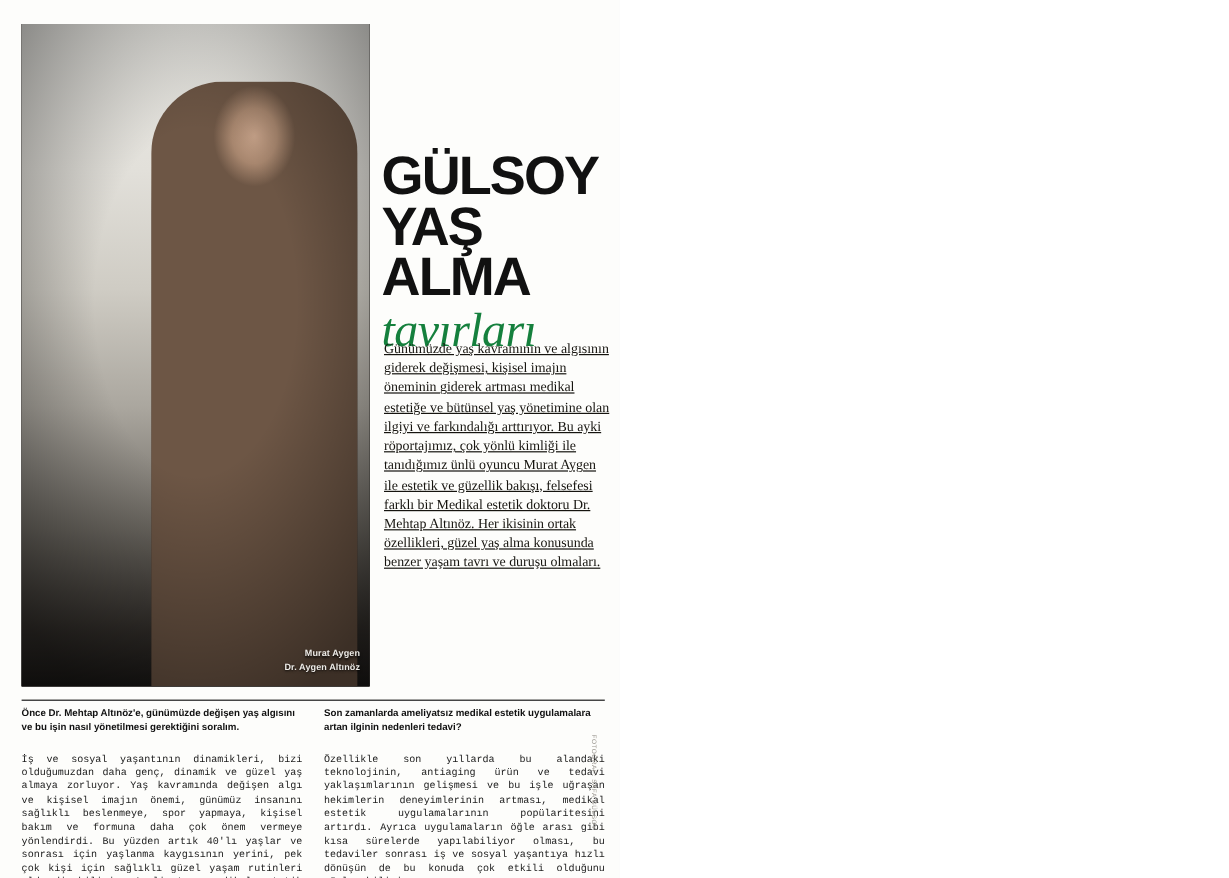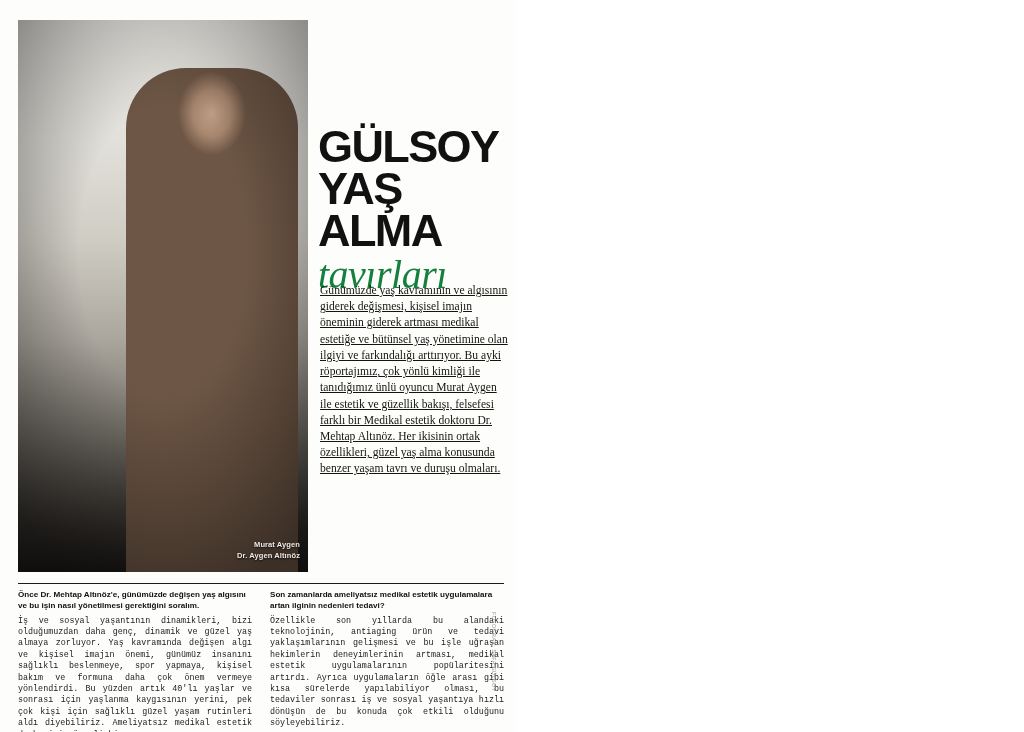--- a/index.html
+++ b/index.html
@@ -74,21 +74,21 @@
     font-size: 11.6px; line-height: 1.40; color: #16140f; text-decoration: underline;
   }
 
   
   .rule-left { position: absolute; left: 18px; top: 583px; width: 486px; height: 1px; background: #1a1a1a; }
   .cols-left { position: absolute; left: 18px; top: 590px; width: 486px; display: flex; gap: 18px; }
   .col { width: 234px; }
   .q {
     font-family: "Liberation Sans", sans-serif;
     font-weight: 700; font-size: 8.1px; line-height: 1.33; color: #111;
-    margin-bottom: 4px;
+    margin-bottom: 16px;
   }
   .a {
     font-family: Liberation Mono, monospace;
     font-size: 8.4px; line-height: 1.36; color: #1b1b1b;
     text-align: justify; text-justify: inter-word;
   }
 
   .vcredit {
     position: absolute; left: 497px; top: 612px;
     transform: rotate(90deg); transform-origin: left top;

